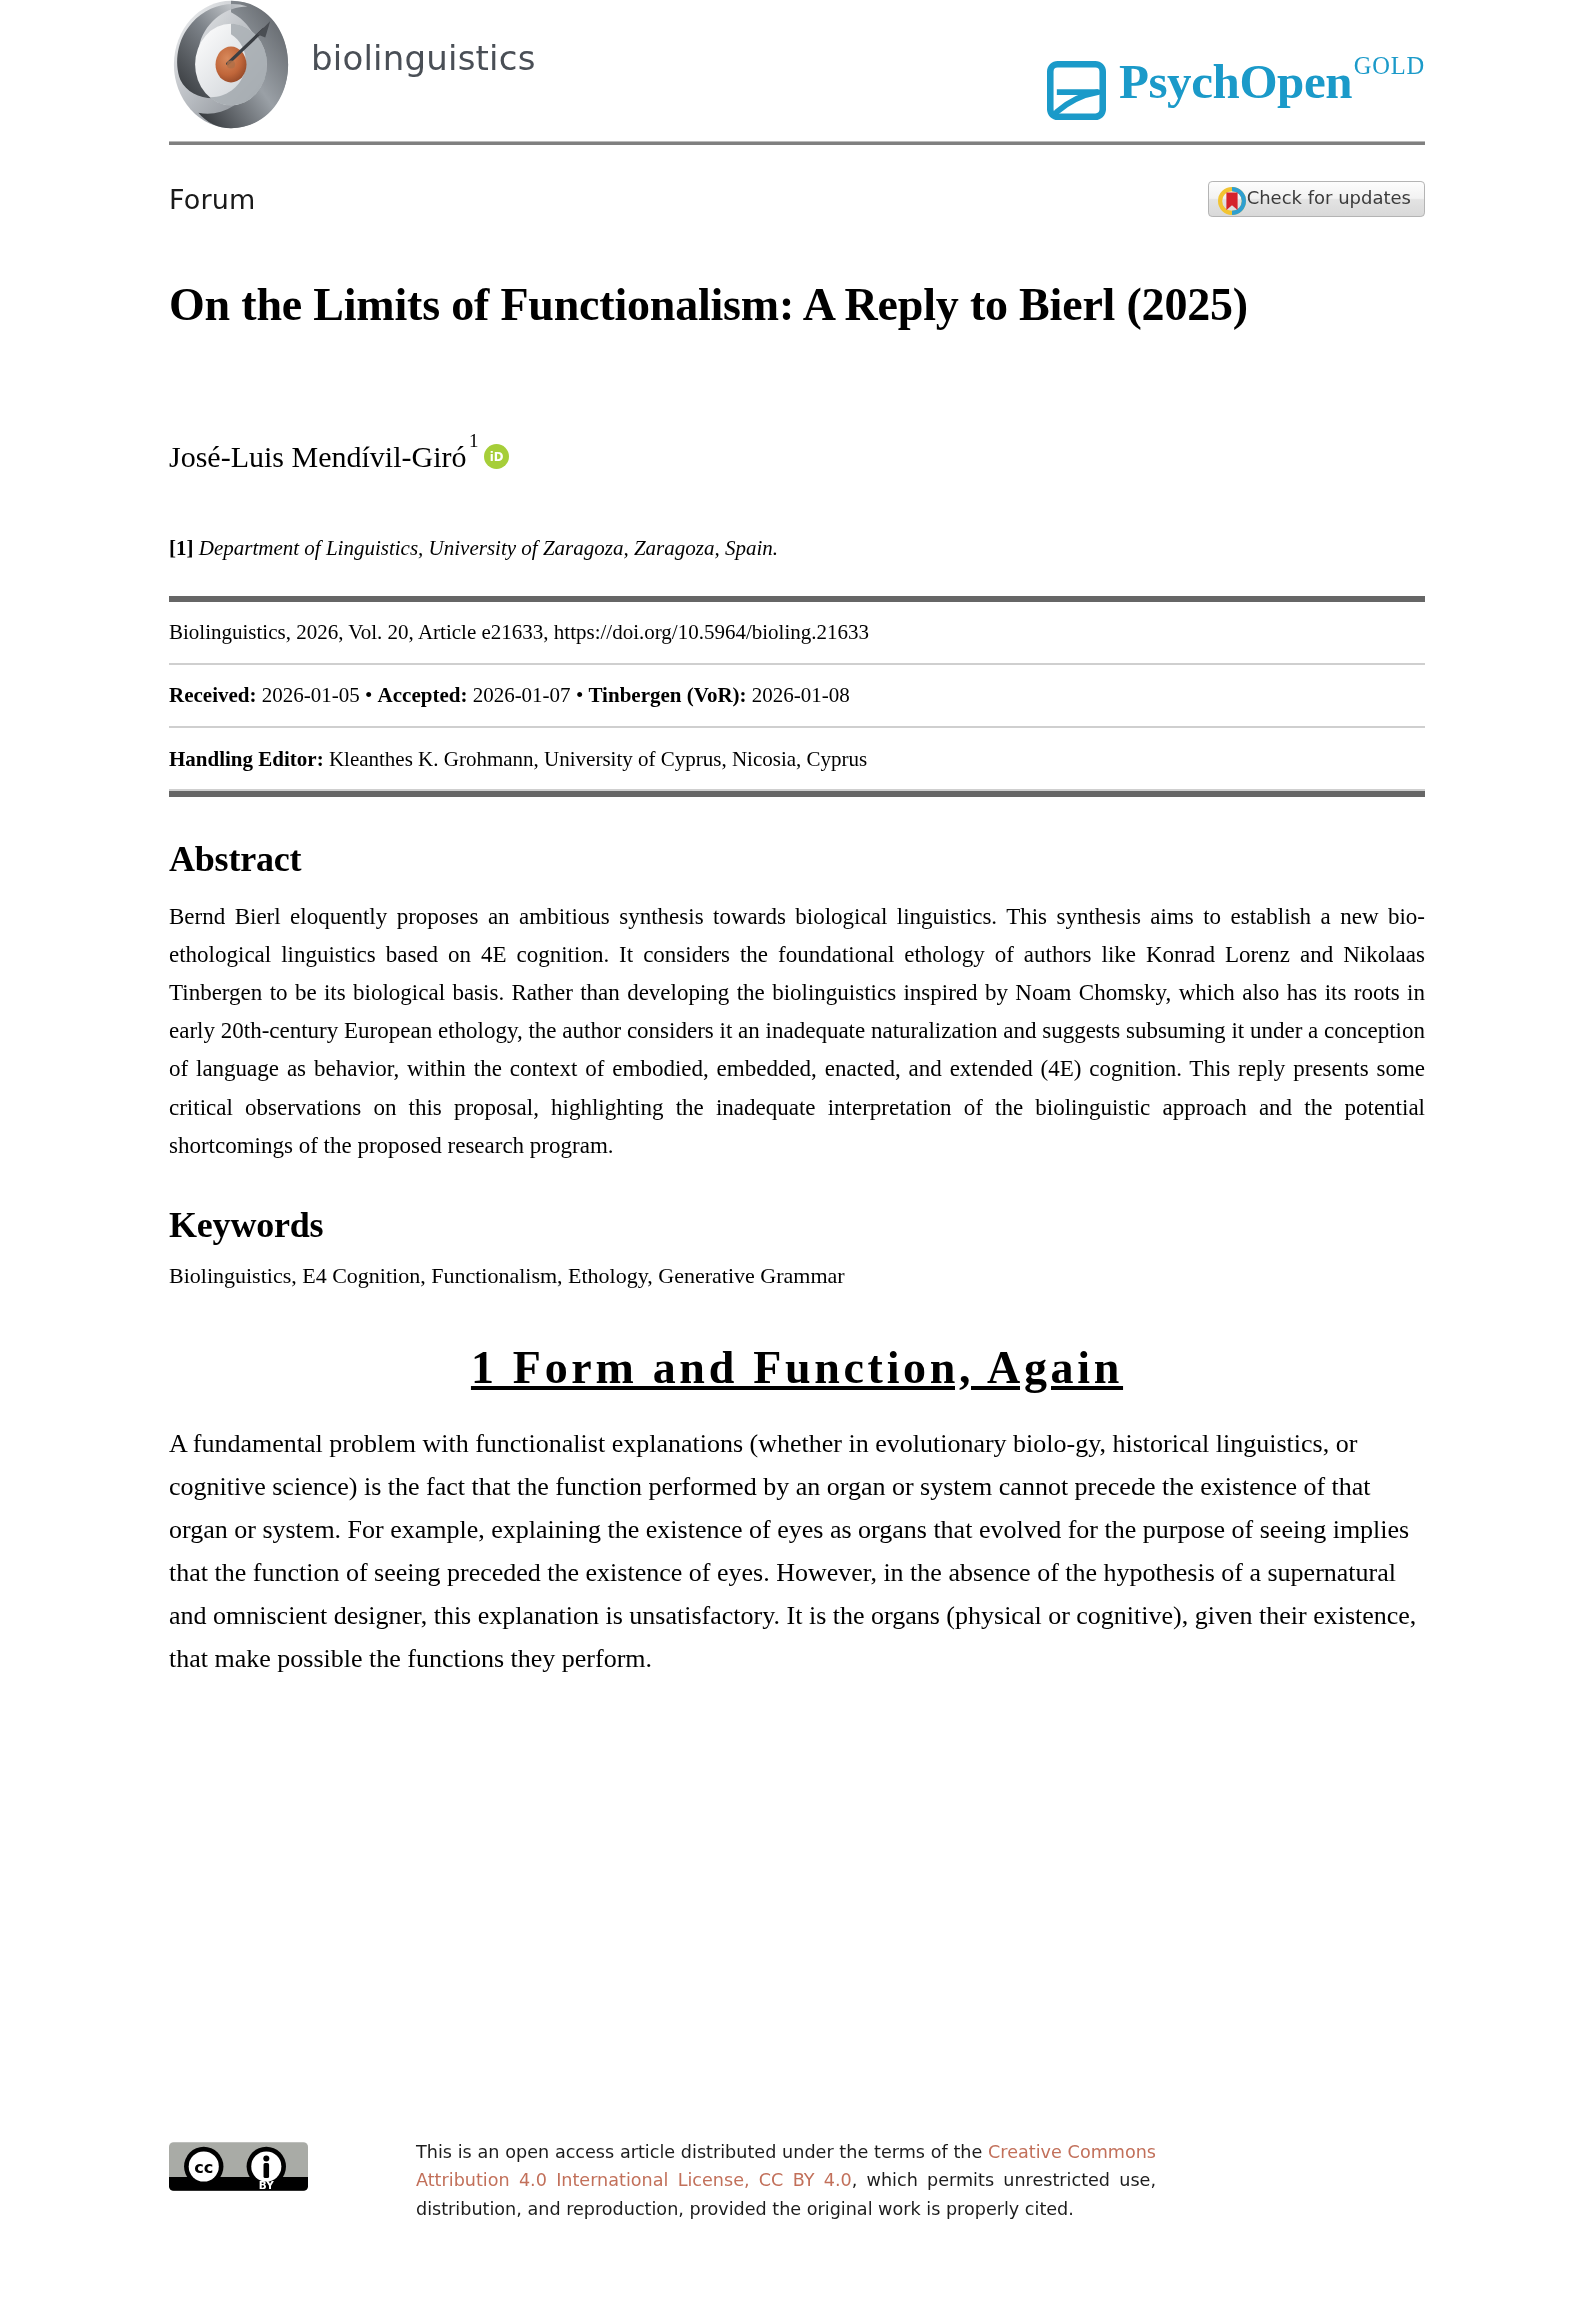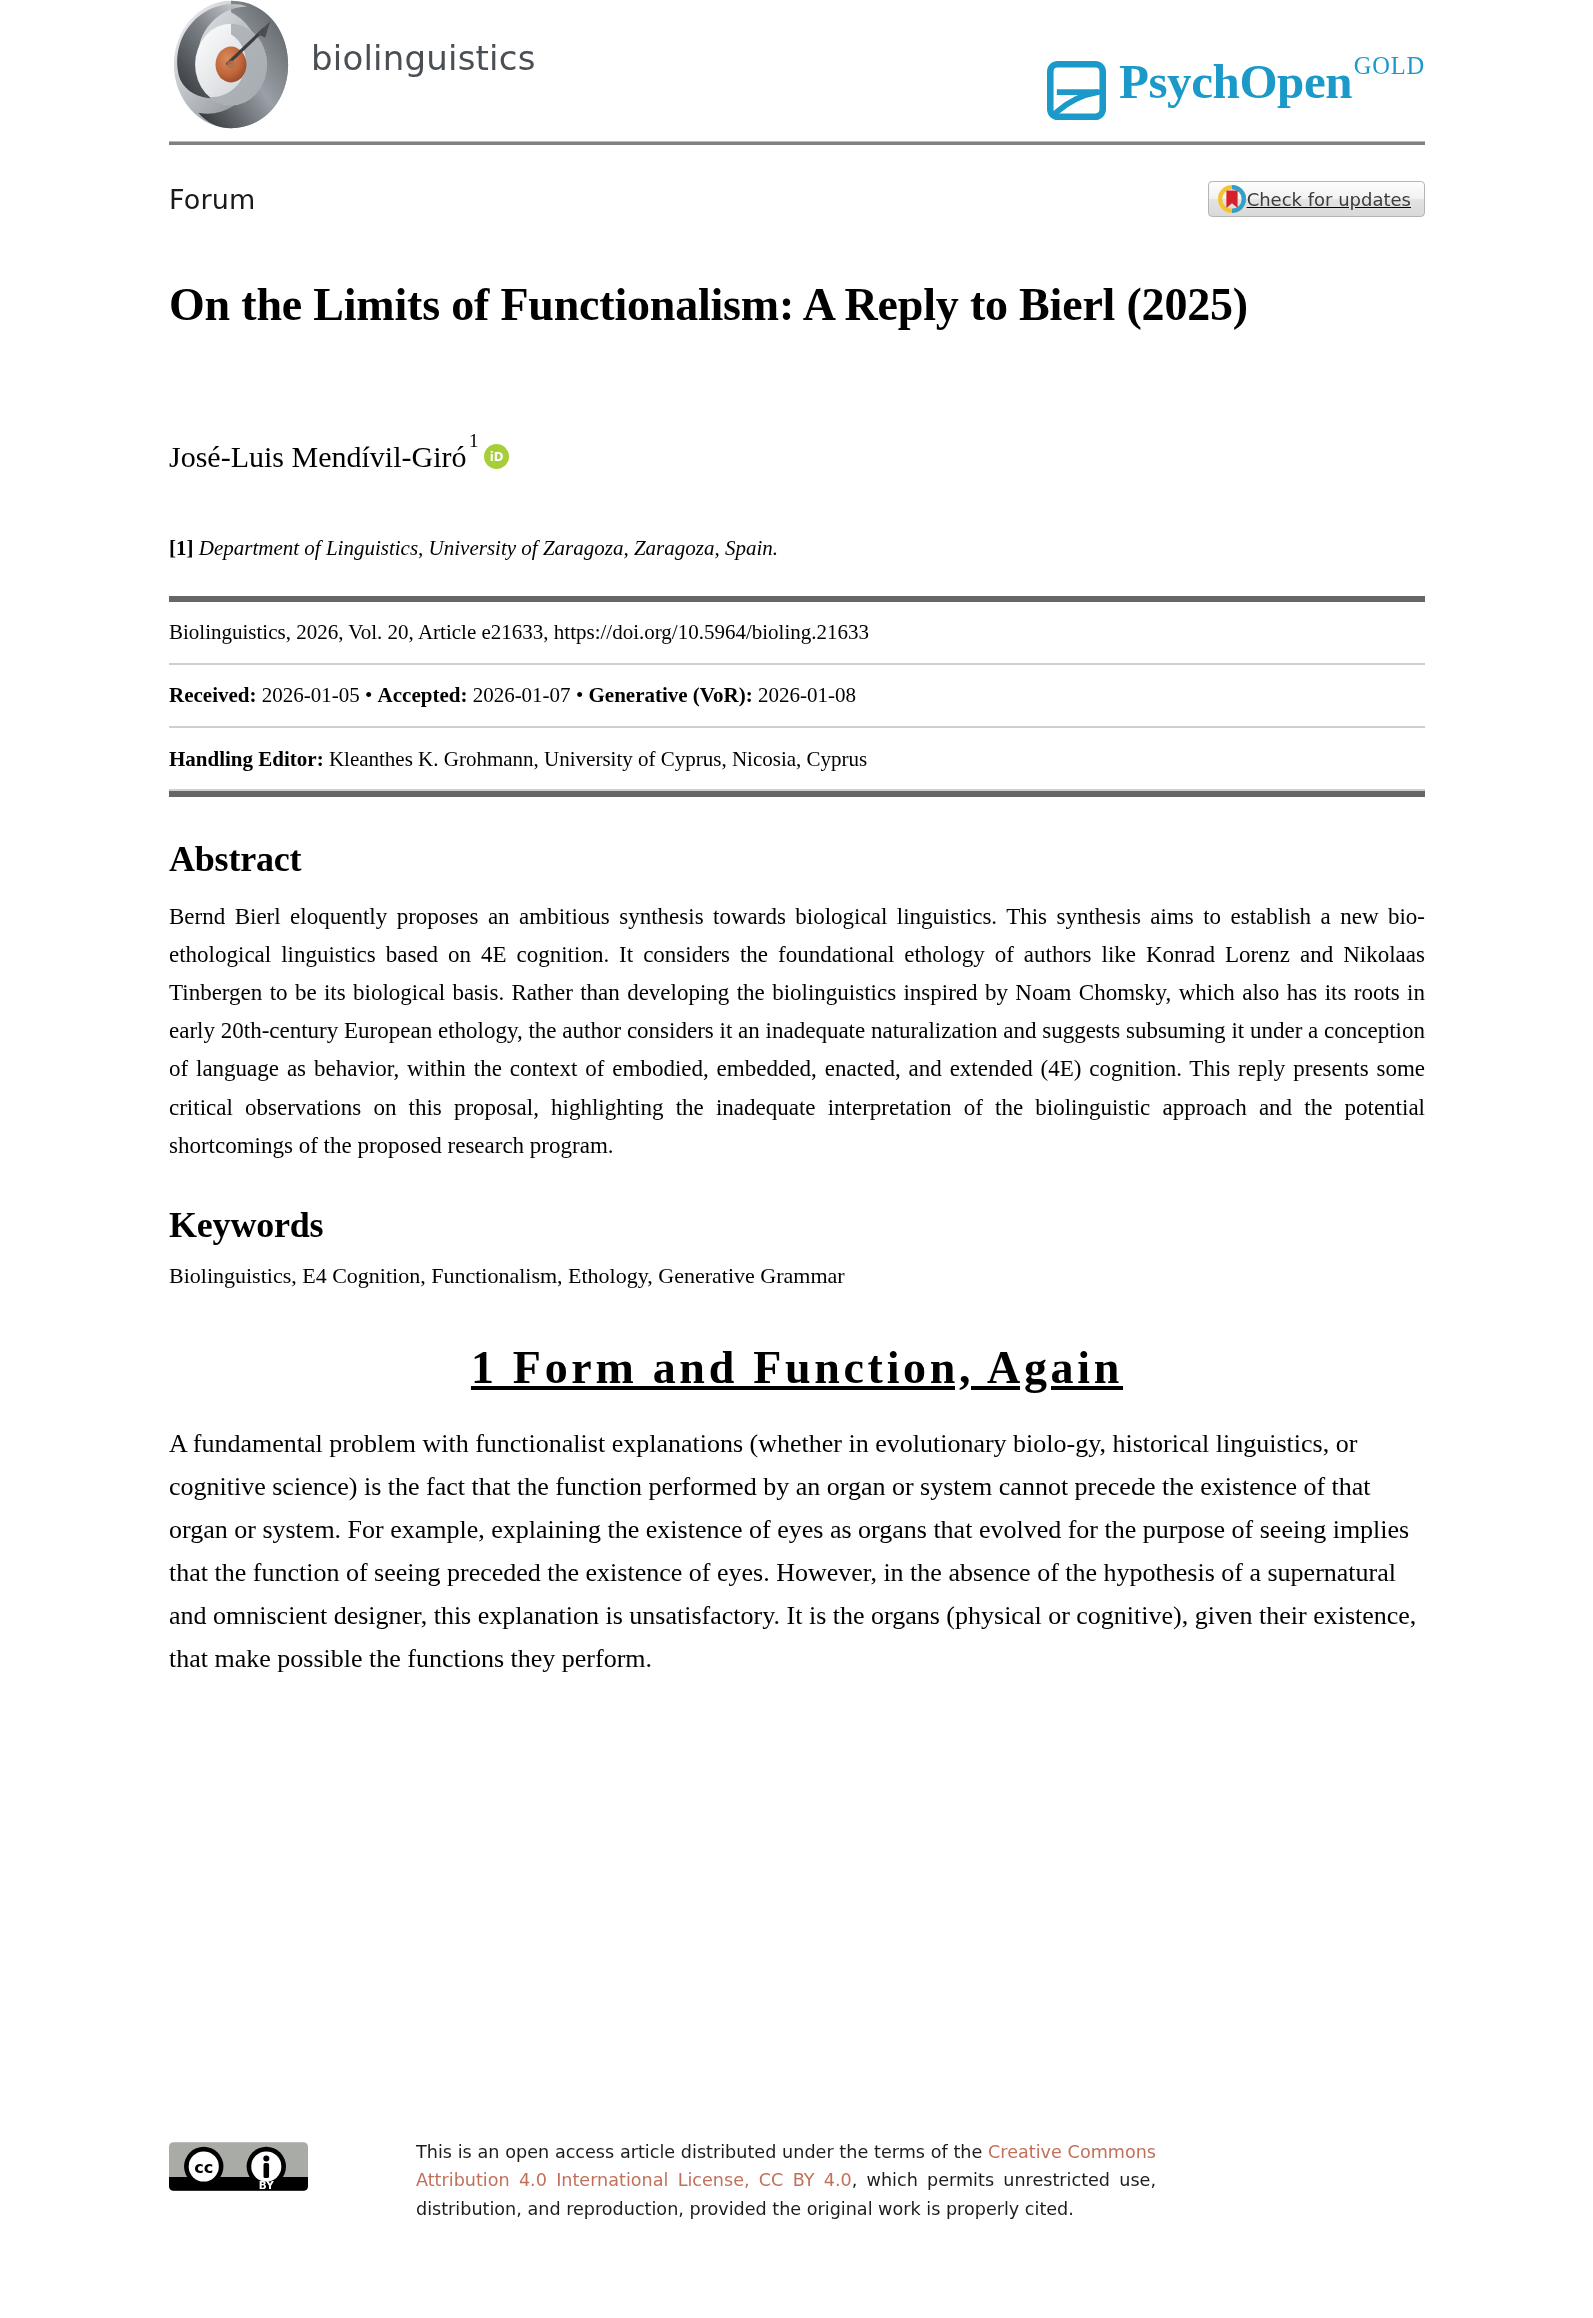--- a/index.html
+++ b/index.html
@@ -89,29 +89,27 @@
   }
   .article-type {
     font-family: "DejaVu Sans", sans-serif;
     font-size: 27px;
     color: #1a1a1a;
     letter-spacing: 0.2px;
   }
 
   .crossmark {
     display: inline-flex;
-    align-items: center;
     gap: 1px;
     background: linear-gradient(to bottom, #fdfdfd 0%, #f2f2f2 48%, #e3e3e3 52%, #d9d9d9 100%);
     border: 0.8px solid #b4b4b4;
     border-radius: 4.1px;
     padding: 4.9px 13px 4.9px 8.2px;
     height: 36px;
     box-sizing: border-box;
-    text-decoration: underline;
   }
   .crossmark-icon { width: 28px; height: 28px; flex: none; display: block; }
   .crossmark-label {
     font-family: "DejaVu Sans", sans-serif;
     font-size: 18px;
     color: #3c3c3c;
     white-space: nowrap;
   }
 
   
@@ -341,21 +339,21 @@
 
     <div class="meta-row">
       <span>Biolinguistics, 2026, Vol. 20, Article e21633, https://doi.org/10.5964/bioling.21633</span>
     </div>
 
     <div class="rule-thin"></div>
 
     <div class="meta-row">
       <b>Received:</b>
       <span>2026-01-05</span><span> • </span><b>Accepted:</b>
-      <span>2026-01-07</span><span> • </span><b>Generative (VoR):</b>
+      <span>2026-01-07</span><span> • </span><b>Tinbergen (VoR):</b>
       <span>2026-01-08</span>
     </div>
 
     <div class="rule-thin"></div>
 
     <div class="meta-row">
       <b>Handling Editor:</b>
       <span>Kleanthes K. Grohmann, University of Cyprus, Nicosia, Cyprus</span>
     </div>
 

